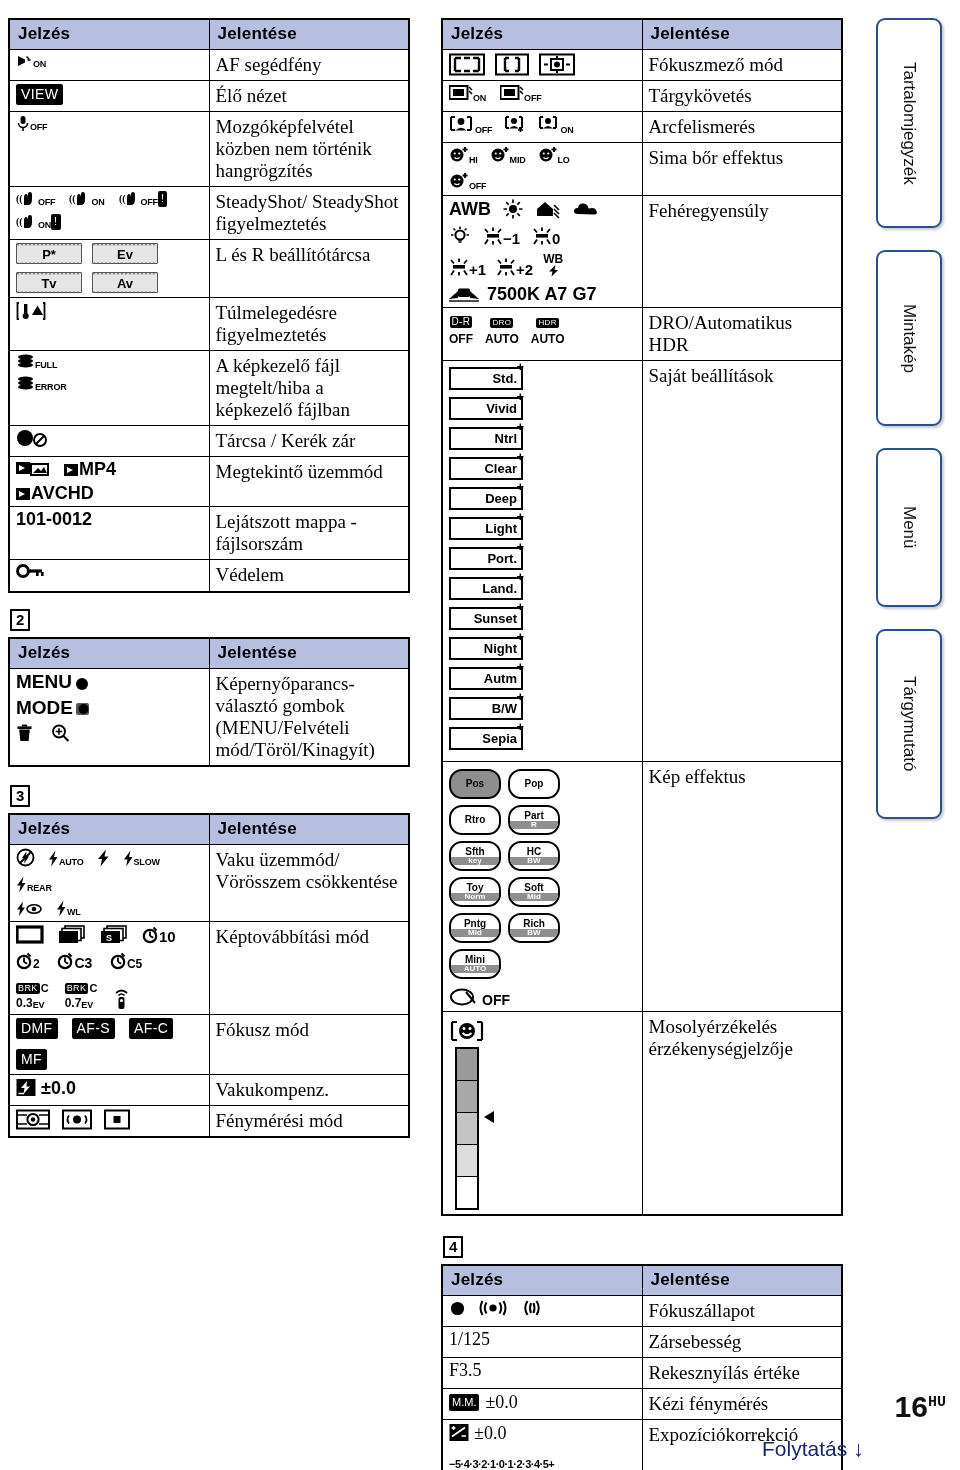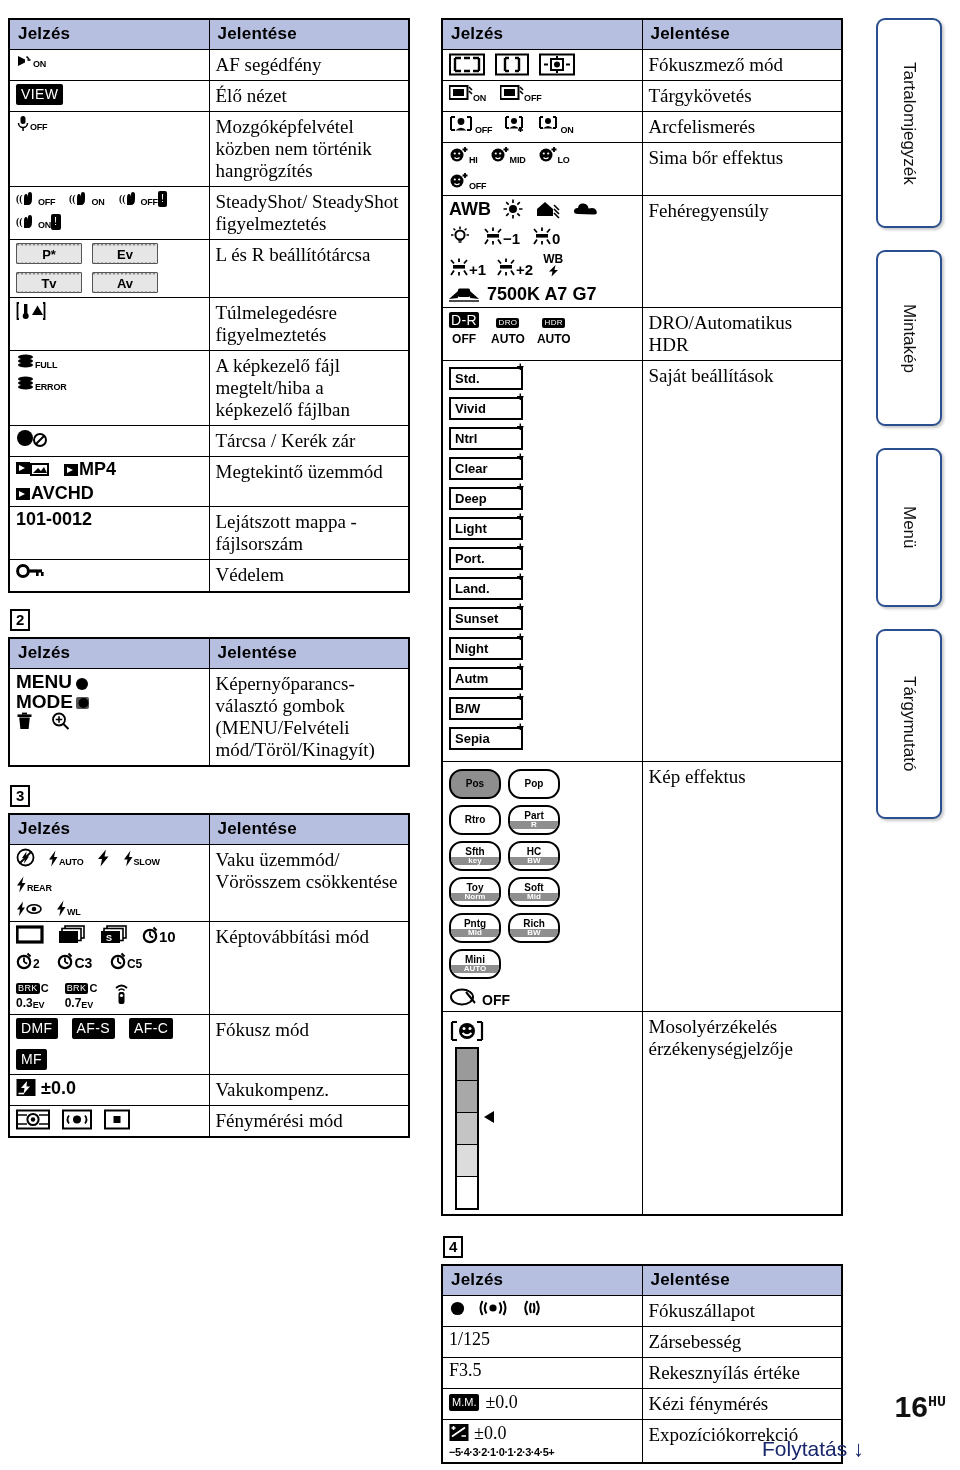--- a/index.html
+++ b/index.html
@@ -102,21 +102,21 @@
     font-weight:700;font-size:13px;color:#000;
     background:#e6e6e6;
     padding:1px 0;
   }
 
   
   .cs{
     display:inline-block;position:relative;
     border:2px solid #000;
     min-width:62px;
-    text-align:left;
+    text-align:right;
     font-family:"Liberation Sans", sans-serif;
     font-weight:700;font-size:13px;line-height:1;
     padding:3px 4px 3px 4px;
     margin:0 9px 7px 0;
     background:#fff;
   }
   .cs:after{
     content:"+";
     position:absolute;right:-3px;top:-9px;
     font-size:13px;font-weight:700;
@@ -422,21 +422,21 @@
     <div style="height:16px;"></div>
     <div class="sec-badge">2</div>
     <table class="ind">
       <tbody>
           <tr>
         <th>Jelzés</th>
         <th>Jelentése</th>
       </tr>
       <tr>
         <td class="sym">
-          <div style="display:flex;flex-direction:column;gap:1px;font-family:'Liberation Sans',sans-serif;font-weight:700;">
+          <div style="display:flex;flex-direction:column;gap:7px;font-family:'Liberation Sans',sans-serif;font-weight:700;">
             <span class="ic">
               <span style="font-size:19px;">MENU</span>
               <svg width="16" height="16" viewBox="0 0 16 16" style="margin-left:2px;">
                     <circle cx="8" cy="9" r="6" fill="#000"></circle>
                   </svg>
             </span>
             <span class="ic">
               <span style="font-size:19px;">MODE</span>
               <svg width="18" height="17" viewBox="0 0 18 17" style="margin-left:1px;">
                     <g fill="#555">
@@ -578,21 +578,21 @@
             </span>
             <span class="ic">
               <svg width="17" height="19" viewBox="0 0 17 19">
                     <circle cx="8" cy="11" r="6.2" fill="none" stroke="#000" stroke-width="2.2"></circle>
                     <path d="M8 11 L8 6.5 M8 11 L11.2 12.6" stroke="#000" stroke-width="1.8"></path>
                     <path d="M11.5 2.5 L14.5 5.5" stroke="#000" stroke-width="2"></path>
                   </svg>
               <span class="sub" style="font-size:12px;">C5</span>
             </span>
           </div>
-          <div class="iconrow" style="gap:16px 16px;margin-top:8px;align-items:center;">
+          <div class="iconrow" style="gap:16px 16px;margin-top:8px;align-items:flex-end;">
             <span style="display:inline-block;line-height:1;">
               <span style="display:inline-flex;align-items:center;gap:1px;">
                 <span class="chip sm" style="font-size:9px;padding:1px 2px;">BRK</span>
                 <span style="font-size:11px;">C</span>
               </span><br>
               <span style="font-size:12px;">0.3</span><span class="sub">EV</span>
             </span>
             <span style="display:inline-block;line-height:1;">
               <span style="display:inline-flex;align-items:center;gap:1px;">
                 <span class="chip sm" style="font-size:9px;padding:1px 2px;">BRK</span>
@@ -914,21 +914,21 @@
             <span class="bigt">7500K A7 G7</span>
           </div>
         </td>
         <td class="mean">Fehéregyensúly</td>
       </tr>
 
       <tr>
         <td class="sym">
           <div class="iconrow" style="gap:6px 12px;align-items:flex-start;">
             <span style="display:inline-block;text-align:center;line-height:1.1;">
-              <span class="chip sm" style="font-size:14px;padding:1px 2px;">D-R</span><br>
+              <span class="chip sm" style="font-size:10px;padding:1px 2px;">D-R</span><br>
               <span style="font-size:12px;">OFF</span>
             </span>
             <span style="display:inline-block;text-align:center;line-height:1.1;">
               <span class="chip sm" style="font-size:8px;padding:1px 2px;">DRO</span><br>
               <span style="font-size:12px;">AUTO</span>
             </span>
             <span style="display:inline-block;text-align:center;line-height:1.1;">
               <span class="chip sm" style="font-size:8px;padding:1px 2px;">HDR</span><br>
               <span style="font-size:12px;">AUTO</span>
             </span>
@@ -1113,21 +1113,21 @@
         <td class="sym">
           <span class="ic">
             <svg width="20" height="19" viewBox="0 0 20 19">
                   <rect x="0.5" y="1" width="19" height="17" fill="#000"></rect>
                   <path d="M3 13.5 L16 4.5" stroke="#fff" stroke-width="1.8"></path>
                   <path d="M4.5 3 L4.5 7 M2.5 5 L6.5 5" stroke="#fff" stroke-width="1.5"></path>
                   <path d="M12.5 13 L17 13" stroke="#fff" stroke-width="1.5"></path>
                 </svg>
             <span class="bigt" style="margin-left:5px;">±0.0</span>
           </span>
-          <div class="expscale" style="">−5·4·3·2·1·0·1·2·3·4·5+</div>
+          <div class="expscale" style="margin-top:12px;">−5·4·3·2·1·0·1·2·3·4·5+</div>
         </td>
         <td class="mean">Expozíciókorrekció</td>
       </tr>
 
     </tbody>
       </table>
   </div>
 
   <div class="tabs">
     <div class="tab t1">

